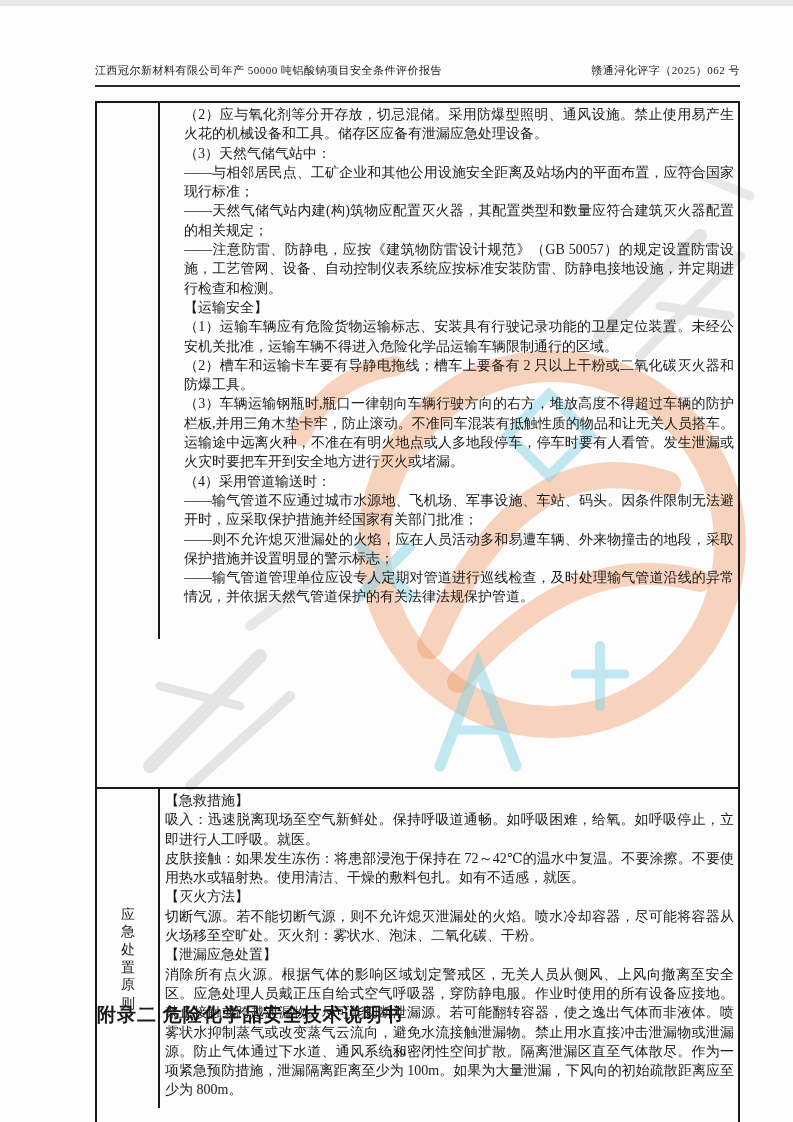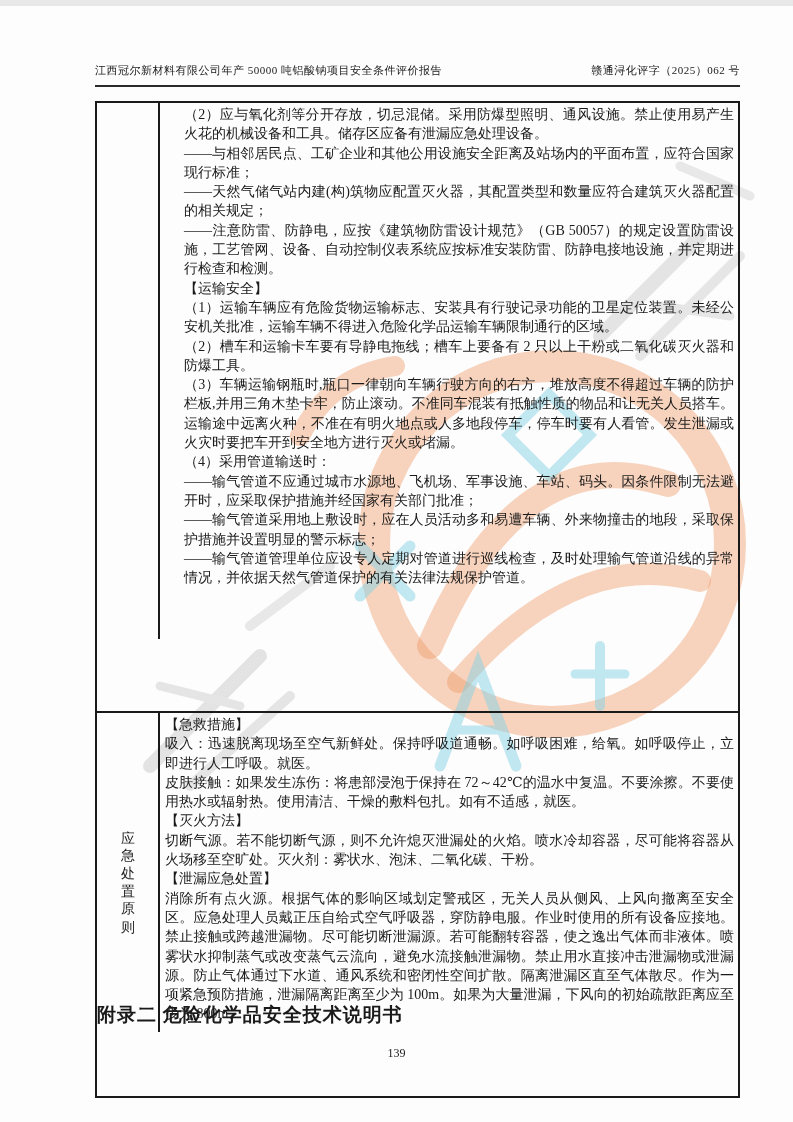--- a/index.html
+++ b/index.html
@@ -44,21 +44,21 @@
   .t-content{
     flex:1;
     box-sizing:border-box;
     padding:2px 4px 2px 5px;
     font-size:14px;
     line-height:19.3px;
     text-align:justify;
     overflow:hidden;
   }
   .t-content p{margin:0;padding:0;}
-  .row1 .t-content{height:608px;padding-left:24px;}
+  .row1 .t-content{height:684px;padding-left:24px;}
   .row2 .t-content{height:383px;}
   .row1 .t-label{height:536px;}
   .row2 .t-label{height:319px;}
   
   .appendix-title{
     position:absolute;left:97px;top:996px;
     font-size:19px;font-weight:bold;letter-spacing:1px;
   }
   .page-number{
     position:absolute;left:0;top:1040px;width:100%;
@@ -114,30 +114,31 @@
   <div class="doc-header">
     <span>江西冠尔新材料有限公司年产 50000 吨铝酸钠项目安全条件评价报告</span>
     <span>赣通浔化评字（2025）062 号</span>
   </div>
 
   <div class="safety-table">
     <div class="t-row row1">
       <div class="t-label"></div>
       <div class="t-content">
           <p>（2）应与氧化剂等分开存放，切忌混储。采用防爆型照明、通风设施。禁止使用易产生火花的机械设备和工具。储存区应备有泄漏应急处理设备。</p>
+          <p>（3）天然气储气站中：</p>
           <p>——与相邻居民点、工矿企业和其他公用设施安全距离及站场内的平面布置，应符合国家现行标准；</p>
           <p>——天然气储气站内建(构)筑物应配置灭火器，其配置类型和数量应符合建筑灭火器配置的相关规定；</p>
           <p>——注意防雷、防静电，应按《建筑物防雷设计规范》（GB 50057）的规定设置防雷设施，工艺管网、设备、自动控制仪表系统应按标准安装防雷、防静电接地设施，并定期进行检查和检测。</p>
           <p>【运输安全】</p>
           <p>（1）运输车辆应有危险货物运输标志、安装具有行驶记录功能的卫星定位装置。未经公安机关批准，运输车辆不得进入危险化学品运输车辆限制通行的区域。</p>
           <p>（2）槽车和运输卡车要有导静电拖线；槽车上要备有 2 只以上干粉或二氧化碳灭火器和防爆工具。</p>
           <p>（3）车辆运输钢瓶时,瓶口一律朝向车辆行驶方向的右方，堆放高度不得超过车辆的防护栏板,并用三角木垫卡牢，防止滚动。不准同车混装有抵触性质的物品和让无关人员搭车。运输途中远离火种，不准在有明火地点或人多地段停车，停车时要有人看管。发生泄漏或火灾时要把车开到安全地方进行灭火或堵漏。</p>
           <p>（4）采用管道输送时：</p>
           <p>——输气管道不应通过城市水源地、飞机场、军事设施、车站、码头。因条件限制无法避开时，应采取保护措施并经国家有关部门批准；</p>
-          <p>——输气管道采用地上敷设时，应在人员活动多和易遭车辆、外来物撞击的地段，采取保护措施并设置明显的警示标志；</p>
+          <p>——则不允许熄灭泄漏处的火焰，应在人员活动多和易遭车辆、外来物撞击的地段，采取保护措施并设置明显的警示标志；</p>
           <p>——输气管道管理单位应设专人定期对管道进行巡线检查，及时处理输气管道沿线的异常情况，并依据天然气管道保护的有关法律法规保护管道。</p>
         </div>
     </div>
     <div class="t-row row2">
       <div class="t-label">
         <span class="v-text">应急处置原则</span>
       </div>
       <div class="t-content">
           <p>【急救措施】</p>
           <p>吸入：迅速脱离现场至空气新鲜处。保持呼吸道通畅。如呼吸困难，给氧。如呼吸停止，立即进行人工呼吸。就医。</p>

